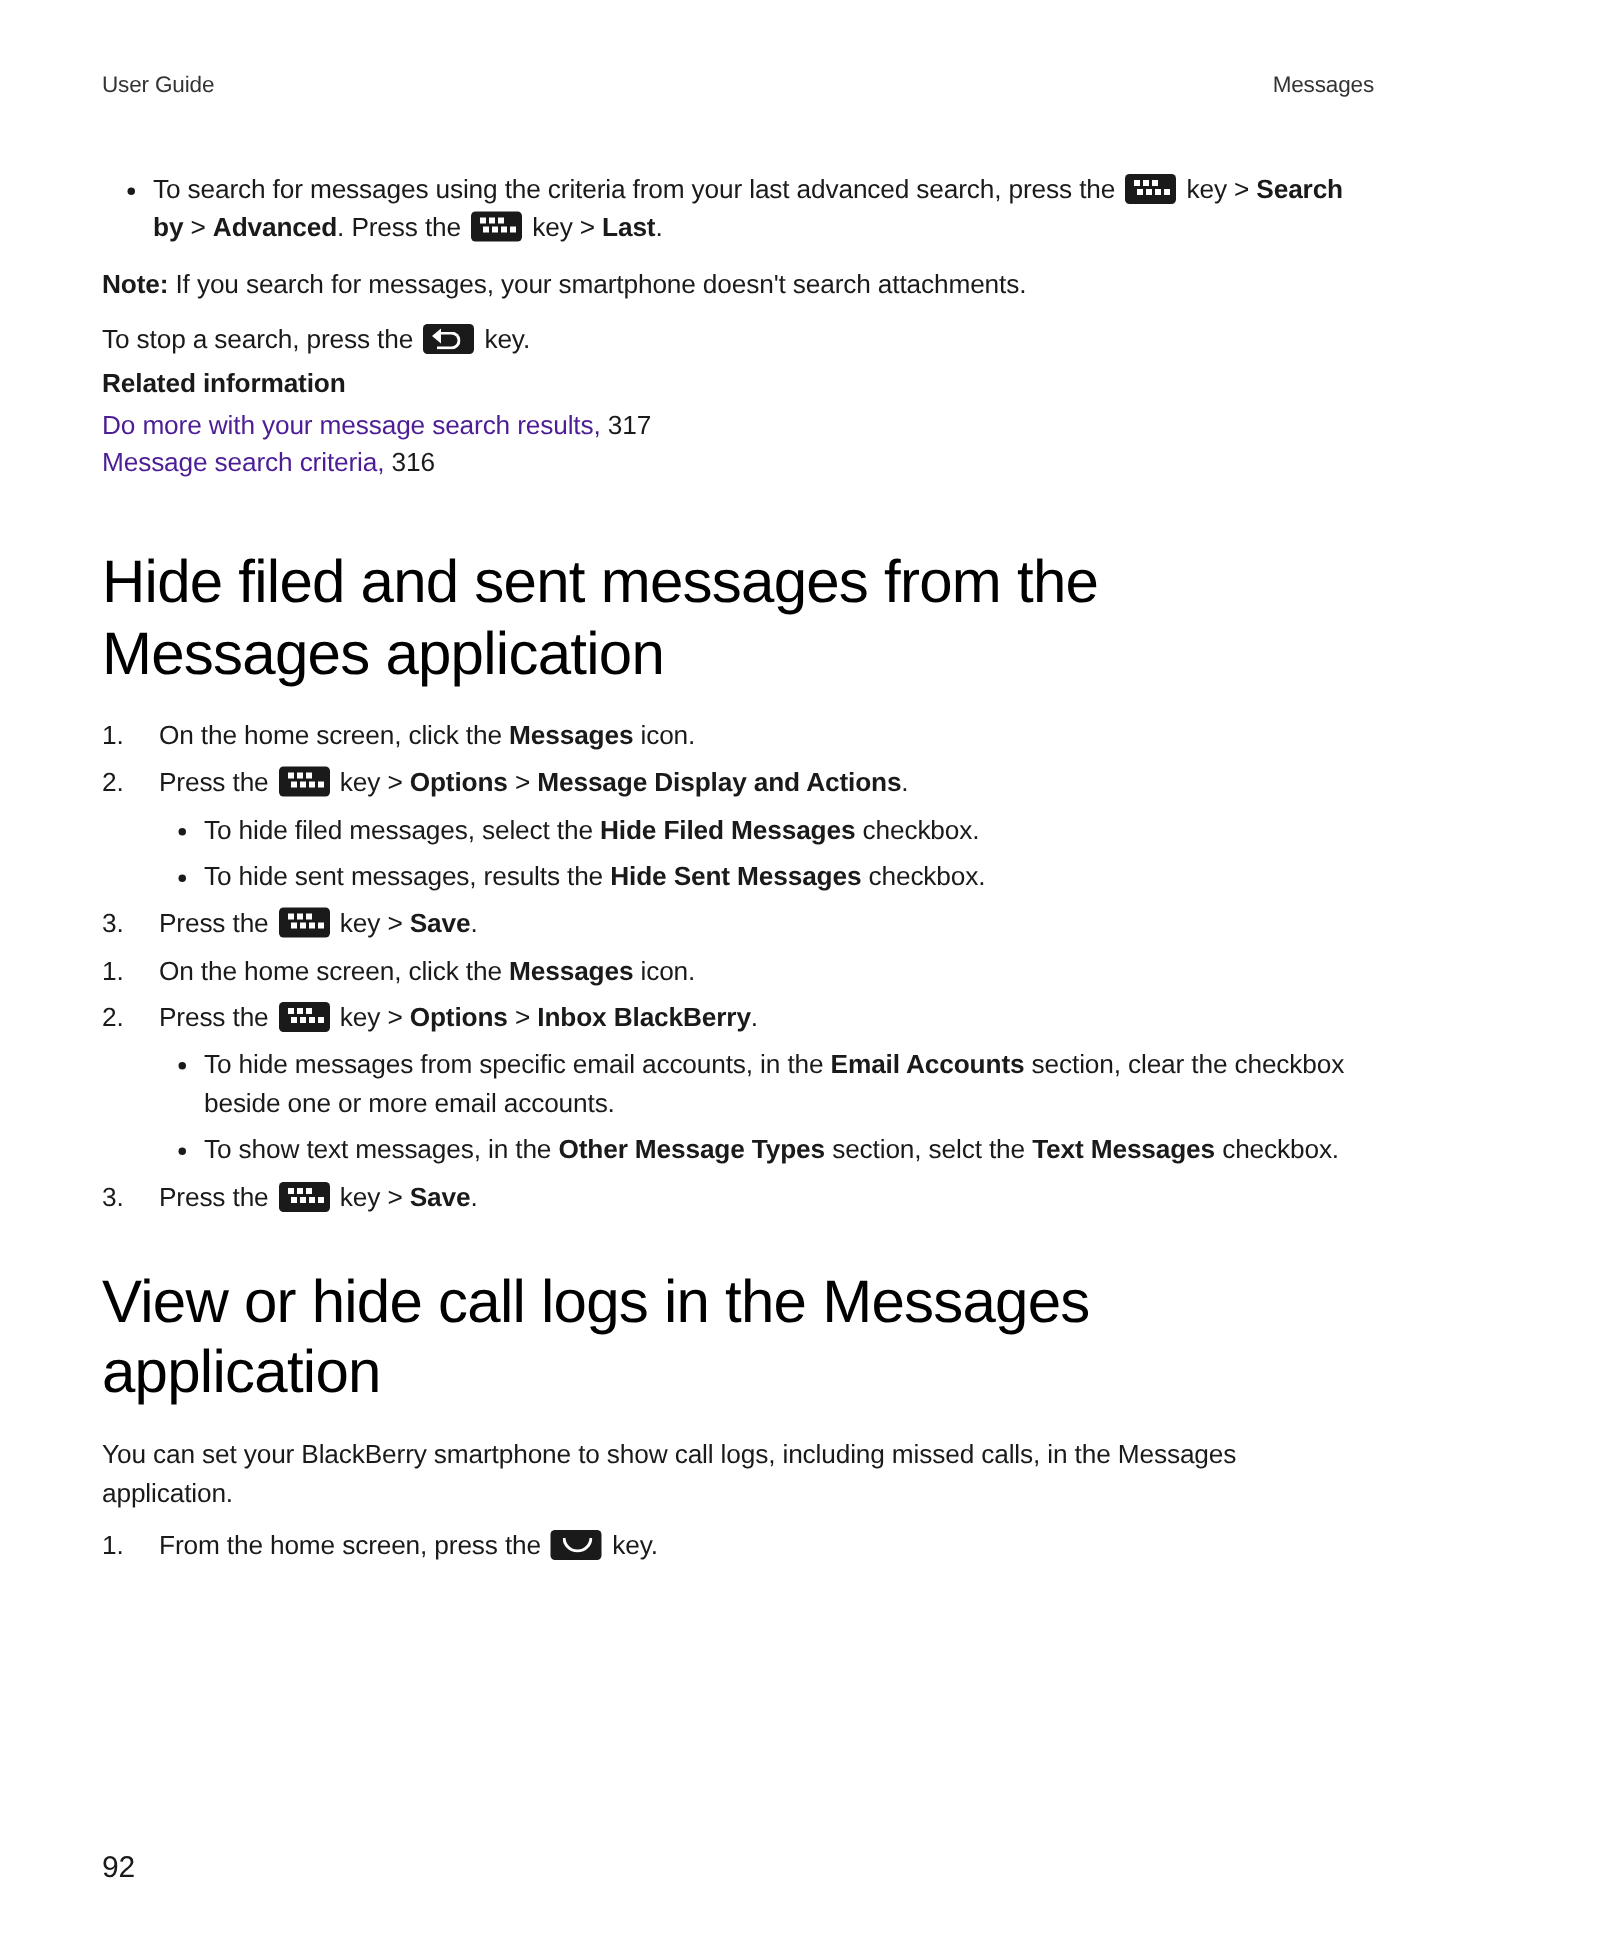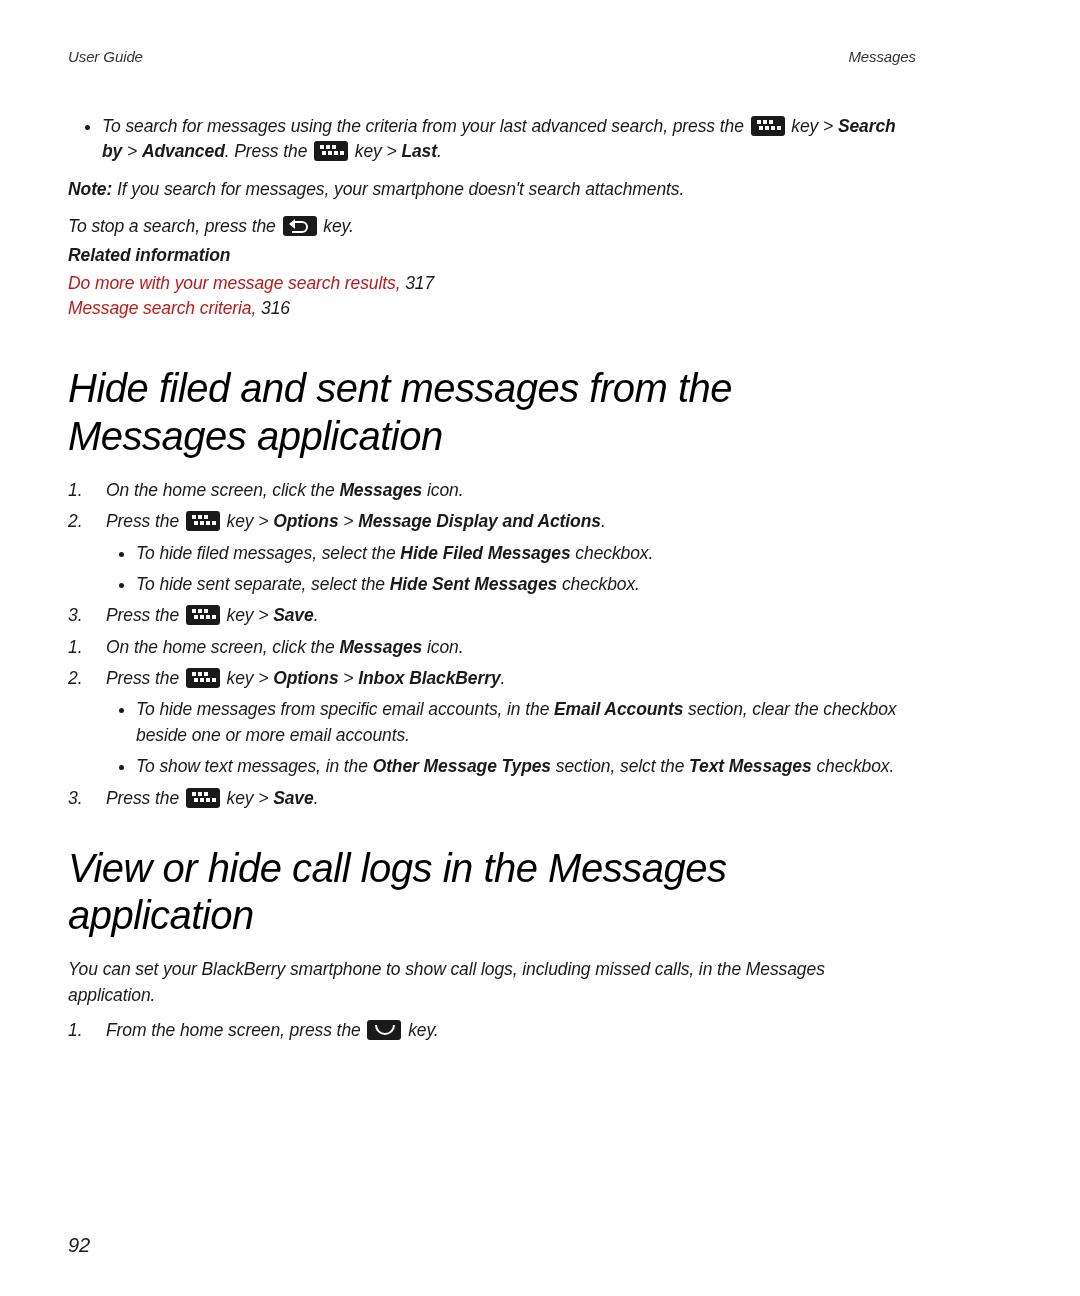--- a/index.html
+++ b/index.html
@@ -11,21 +11,20 @@
     width: 984px;
     min-height: 1296px;
     box-sizing: border-box;
     padding: 46px 68px 40px 68px;
     font-family: Arial, Helvetica, sans-serif;
     color: #1a1a1a;
     font-size: 17.5px;
     line-height: 1.45;
     letter-spacing: -0.1px;
     position: relative;
-    font-style: italic;
   }
   .header-row {
     display: flex;
     justify-content: space-between;
     font-size: 15px;
     color: #333;
     margin-bottom: 46px;
   }
   ul.bulleted {
     list-style-type: disc;
@@ -103,21 +102,21 @@
   }
   .send-glyph::before {
     content: "";
     position: absolute;
     left: 8px; top: 5px;
     width: 16px; height: 8px;
     border: 2px solid #fff;
     border-top: none;
     border-radius: 0 0 10px 10px;
   }
-  .link { color: #b91c1c; }
+  .link { color: #4c1d95; }
   h2.section-heading {
     font-family: "Arial Narrow", Arial, sans-serif;
     font-stretch: condensed;
     font-weight: 400;
     font-size: 40px;
     letter-spacing: -0.5px;
     line-height: 1.18;
     margin: 34px 0 18px 0;
     color: #000000;
   }
@@ -180,21 +179,21 @@
     </li>
     <li>
       <span>Press the </span>
       <span class="key-icon menu-glyph" title="Menu key"></span>
       <span> key &gt; </span><span class="bold">Options</span><span> &gt; </span><span class="bold">Message Display and Actions</span><span>.</span>
       <ul class="inner-bulleted">
         <li>
           <span>To hide filed messages, select the </span><span class="bold">Hide Filed Messages</span><span> checkbox.</span>
         </li>
         <li>
-          <span>To hide sent separate, select the </span><span class="bold">Hide Sent Messages</span><span> checkbox.</span>
+          <span>To hide sent messages, results the </span><span class="bold">Hide Sent Messages</span><span> checkbox.</span>
         </li>
       </ul>
     </li>
     <li>
       <span>Press the </span>
       <span class="key-icon menu-glyph" title="Menu key"></span>
       <span> key &gt; </span><span class="bold">Save</span><span>.</span>
     </li>
   </ol>
 

